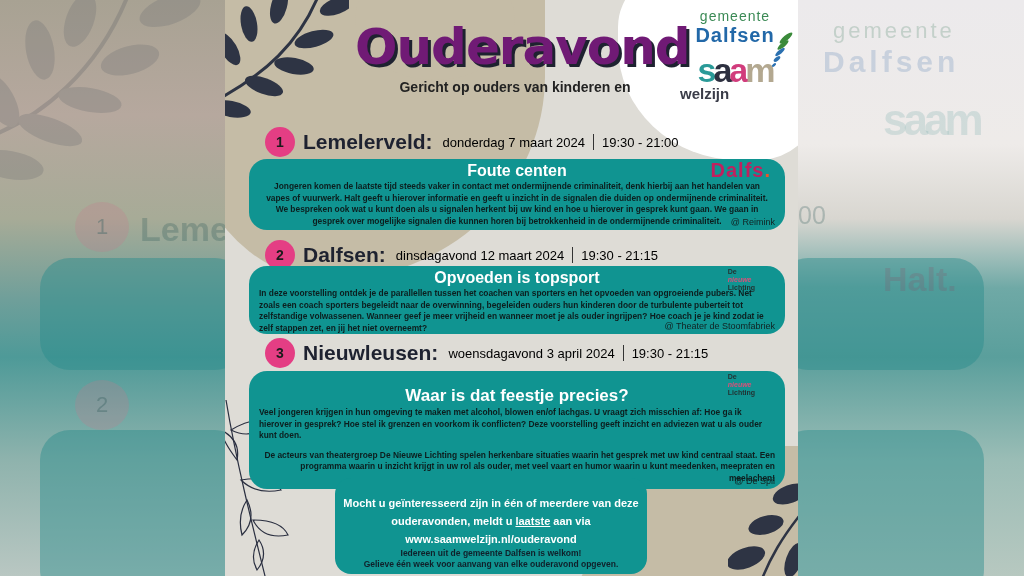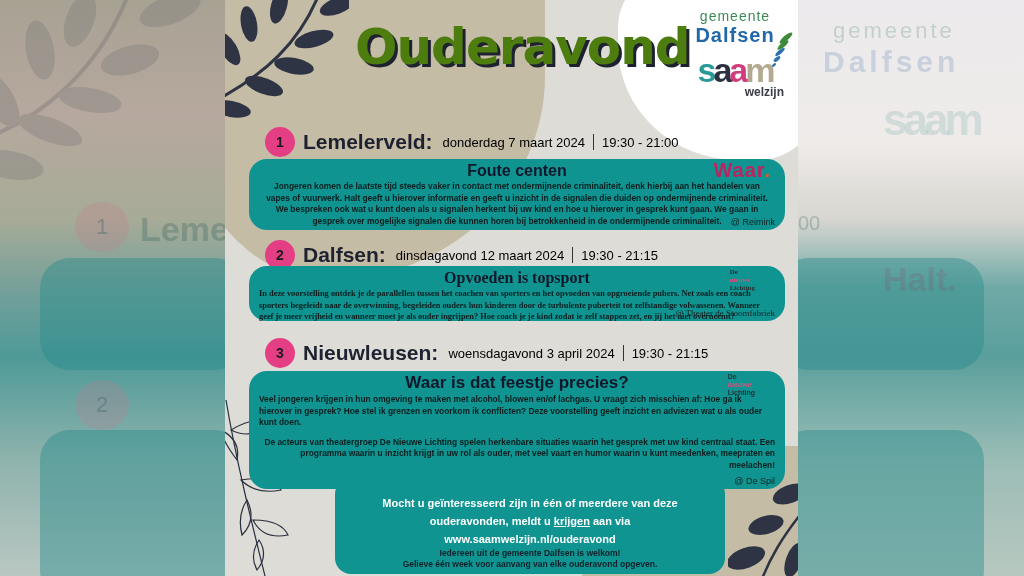--- a/index.html
+++ b/index.html
@@ -24,43 +24,43 @@
   .blob-tan-br { position:absolute; right:-40px; bottom:-60px; width:240px; height:190px; background:#c5bca6; transform:skewX(-25deg); }
   .leaves-tl { position:absolute; left:-6px; top:-6px; }
   .leaves-br { position:absolute; right:-10px; bottom:-14px; }
   .leaves-line { position:absolute; left:-4px; top:400px; }
 
   .logos { position:absolute; right:8px; top:8px; width:110px; text-align:center; }
   .logo-gemeente { color:#3b8a55; font-size:14px; letter-spacing:1px; }
   .logo-dalfsen { color:#2268a8; font-size:20px; font-weight:bold; letter-spacing:1px; margin-top:0px; }
   .logo-saam { font-size:34px; font-weight:bold; letter-spacing:-3px; line-height:30px; margin-top:8px; }
   .logo-saam .s { color:#2a9a98; } .logo-saam .a1 { color:#2d3040; } .logo-saam .a2 { color:#d13c7c; } .logo-saam .m { color:#b3a890; }
-  .logo-welzijn { color:#3a3c48; font-size:12px; font-weight:bold; text-align:right; padding-right:6px; }
+  .logo-welzijn { color:#3a3c48; font-size:15px; font-weight:bold; text-align:left; padding-right:6px; }
   .logo-leaf { position:absolute; right:-4px; top:24px; }
 
-  .title { position:absolute; left:130px; top:18px; font-size:50px; font-weight:bold; color:#4d7c0f; letter-spacing:-1px; text-shadow:3px 3px 0 #1e2230; font-family:"DejaVu Sans", sans-serif; }
+  .title { position:absolute; left:130px; top:18px; font-size:50px; font-weight:bold; color:#701a75; letter-spacing:-1px; text-shadow:3px 3px 0 #1e2230; font-family:"DejaVu Sans", sans-serif; }
   .subtitle { position:absolute; left:150px; top:78px; width:280px; text-align:center; font-size:14px; font-weight:bold; color:#222; line-height:18px; }
 
   .event-head { position:absolute; left:40px; display:flex; align-items:center; }
   .num { width:30px; height:30px; border-radius:50%; background:#e43e84; color:#1b1b1b; font-size:14px; font-weight:bold; display:flex; align-items:center; justify-content:center; margin-right:8px; }
   .loc { font-size:21px; font-weight:bold; color:#1e2230; margin-right:10px; }
   .when { font-size:13px; color:#000000; }
   .sep { display:inline-block; width:1px; height:16px; background:#333; margin:0 8px; vertical-align:middle; }
 
   .card { position:absolute; left:24px; width:536px; background:#109491; border-radius:18px; color:#102020; box-sizing:border-box; padding:2px 10px 4px; }
-  .card-title { text-align:center; color:#0f172a; font-weight:bold; font-size:16px; line-height:20px; }
+  .card-title { text-align:center; color:#ffffff; font-weight:bold; font-size:16px; line-height:20px; }
   .card-body { text-align:center; font-size:8.4px; font-weight:bold; line-height:11.5px; color:#0c1e1e; }
   .card-body.left { text-align:left; }
   .credit { position:absolute; right:10px; bottom:3px; font-size:9px; color:#122; }
   .halt { position:absolute; right:14px; top:0px; color:#c0215f; font-weight:bold; font-size:20px; letter-spacing:1px; }
   .halt .dot { color:#e8562a; }
   .lichting { position:absolute; right:30px; top:2px; font-size:7px; font-weight:bold; color:#233; line-height:8px; text-align:left; }
   .lichting .n { color:#d8507a; font-style:italic; }
 
-  .cta { position:absolute; left:110px; top:478px; width:390px; height:96px; background:#109491; border-radius:16px; text-align:center; color:#fff; box-sizing:border-box; padding-top:16px; }
+  .cta { position:absolute; left:110px; top:478px; width:312px; height:96px; background:#109491; border-radius:16px; text-align:center; color:#fff; box-sizing:border-box; padding-top:16px; }
   .cta-line { font-size:11px; font-weight:bold; line-height:18px; }
   .cta-line u { text-decoration:underline; }
   .cta-small { font-size:8.5px; font-weight:bold; color:#10202a; line-height:11px; }
 </style>
 </head>
 <body>
 
 <div class="bg-side bg-left">
   <svg class="ghost-leaves" width="240" height="220" viewBox="0 0 240 220">
     <path d="M150 0 C120 80 60 130 0 150" stroke="#6e6e70" stroke-width="4" fill="none"></path>
@@ -81,21 +81,21 @@
   <div class="ghost-num" style="left:75px;top:380px;">2</div>
   <div class="ghost-band" style="top:430px;height:170px;"></div>
 </div>
 
 <div class="bg-side bg-right">
   <div class="ghost-logo" style="left:35px;top:18px;color:rgba(120,160,140,0.35);font-size:22px;letter-spacing:3px;font-weight:normal;">gemeente</div>
   <div class="ghost-logo" style="left:25px;top:45px;color:rgba(90,130,180,0.25);font-size:30px;letter-spacing:4px;">Dalfsen</div>
   <div class="ghost-logo" style="left:85px;top:95px;color:rgba(120,170,170,0.25);font-size:44px;letter-spacing:-4px;">saam</div>
   <div class="ghost-band" style="top:258px;height:112px;"></div>
   <div class="ghost-text" style="left:85px;top:260px;color:rgba(150,60,90,0.18);">Halt.</div>
-  <div class="ghost-text" style="left:0px;top:212px;font-size:20px;font-weight:normal;">00</div>
+  <div class="ghost-text" style="left:0px;top:201px;font-size:25px;font-weight:normal;">00</div>
   <div class="ghost-band" style="top:430px;height:170px;"></div>
 </div>
 
 <div class="poster">
   <div class="blob-tan"></div>
   <div class="blob-tan2"></div>
   <div class="blob-white"></div>
   <div class="blob-tan-br"></div>
 
   <svg class="leaves-tl" width="130" height="130" viewBox="0 0 130 130">
@@ -146,73 +146,74 @@
       <ellipse cx="6" cy="33" rx="2.5" ry="1.2" fill="#2b70b0" transform="rotate(-40 6 33)"></ellipse>
     </svg>
     <div class="logo-saam">
       <span class="s">s</span><span class="a1">a</span><span class="a2">a</span><span class="m">m</span>
     </div>
     <div class="logo-welzijn">welzijn</div>
   </div>
 
   <div class="title">Ouderavond</div>
   <div class="subtitle">
+    <div>Gericht op ouders van kinderen en</div>
   </div>
 
   <div class="event-head" style="top:127px;">
     <div class="num">1</div>
     <span class="loc">Lemelerveld:</span>
     <span class="when">donderdag 7 maart 2024</span>
     <span class="sep"></span>
     <span class="when">19:30 - 21:00</span>
   </div>
   <div class="card" style="top:159px;height:71px;">
     <div class="card-title">Foute centen</div>
-    <div class="halt"><span>Waar</span><span class="dot">.</span></div>
+    <div class="halt"><span>Dalfs</span><span class="dot">.</span></div>
     <div class="card-body" style="padding:0 6px;">Jongeren komen de laatste tijd steeds vaker in contact met ondermijnende criminaliteit, denk hierbij aan het handelen van vapes of vuurwerk. Halt geeft u hierover informatie en geeft u inzicht in de signalen die duiden op ondermijnende criminaliteit. We bespreken ook wat u kunt doen als u signalen herkent bij uw kind en hoe u hierover in gesprek kunt gaan. We gaan in gesprek over mogelijke signalen die kunnen horen bij betrokkenheid in de ondermijnende criminaliteit.</div>
     <div class="credit">@ Reimink</div>
   </div>
 
   <div class="event-head" style="top:240px;">
     <div class="num">2</div>
     <span class="loc">Dalfsen:</span>
     <span class="when">dinsdagavond 12 maart 2024</span>
     <span class="sep"></span>
     <span class="when">19:30 - 21:15</span>
   </div>
-  <div class="card" style="top:266px;height:55px;font-family:Liberation Serif, serif;">
+  <div class="card" style="top:266px;height:68px;">
     <div class="card-title">Opvoeden is topsport</div>
     <div class="lichting">
       <div>De</div>
       <div class="n">nieuwe</div>
       <div>Lichting</div>
     </div>
     <div class="card-body left">In deze voorstelling ontdek je de parallellen tussen het coachen van sporters en het opvoeden van opgroeiende pubers. Net zoals een coach sporters begeleidt naar de overwinning, begeleiden ouders hun kinderen door de turbulente puberteit tot zelfstandige volwassenen. Wanneer geef je meer vrijheid en wanneer moet je als ouder ingrijpen? Hoe coach je je kind zodat ie zelf stappen zet, en jij het niet overneemt?</div>
     <div class="credit">@ Theater de Stoomfabriek</div>
   </div>
 
   <div class="event-head" style="top:338px;">
     <div class="num">3</div>
     <span class="loc">Nieuwleusen:</span>
     <span class="when">woensdagavond 3 april 2024</span>
     <span class="sep"></span>
     <span class="when">19:30 - 21:15</span>
   </div>
-  <div class="card" style="top:371px;height:118px;padding-top:1px;">
+  <div class="card" style="top:371px;height:118px;padding-top:14px;">
     <div class="card-title" style="font-size:17px;line-height:22px;">Waar is dat feestje precies?</div>
     <div class="lichting">
       <div>De</div>
       <div class="n">nieuwe</div>
       <div>Lichting</div>
     </div>
     <div class="card-body left">Veel jongeren krijgen in hun omgeving te maken met alcohol, blowen en/of lachgas. U vraagt zich misschien  af: Hoe ga ik hierover in gesprek? Hoe stel ik grenzen en voorkom ik conflicten? Deze voorstelling geeft inzicht en adviezen wat u als ouder kunt doen.</div>
     <div class="card-body left" style="margin-top:8px;text-align:right;">De acteurs van theatergroep De Nieuwe Lichting spelen herkenbare situaties waarin het gesprek met uw kind centraal staat. Een programma waarin u inzicht krijgt in uw rol als ouder, met veel vaart en humor waarin u kunt meedenken, meepraten en meelachen!</div>
     <div class="credit">@ De Spil</div>
   </div>
 
   <div class="cta">
     <div class="cta-line">Mocht u geïnteresseerd zijn in één of meerdere van deze</div>
-    <div class="cta-line"><span>ouderavonden, meldt u </span><u>krijgen</u><span> aan via</span></div>
+    <div class="cta-line"><span>ouderavonden, meldt u </span><u>laatste</u><span> aan via</span></div>
     <div class="cta-line">www.saamwelzijn.nl/ouderavond</div>
     <div class="cta-small">Iedereen uit de gemeente Dalfsen is welkom!</div>
     <div class="cta-small">Gelieve één week voor aanvang van elke ouderavond opgeven.</div>
   </div>
 </div>
 
 </body></html>

